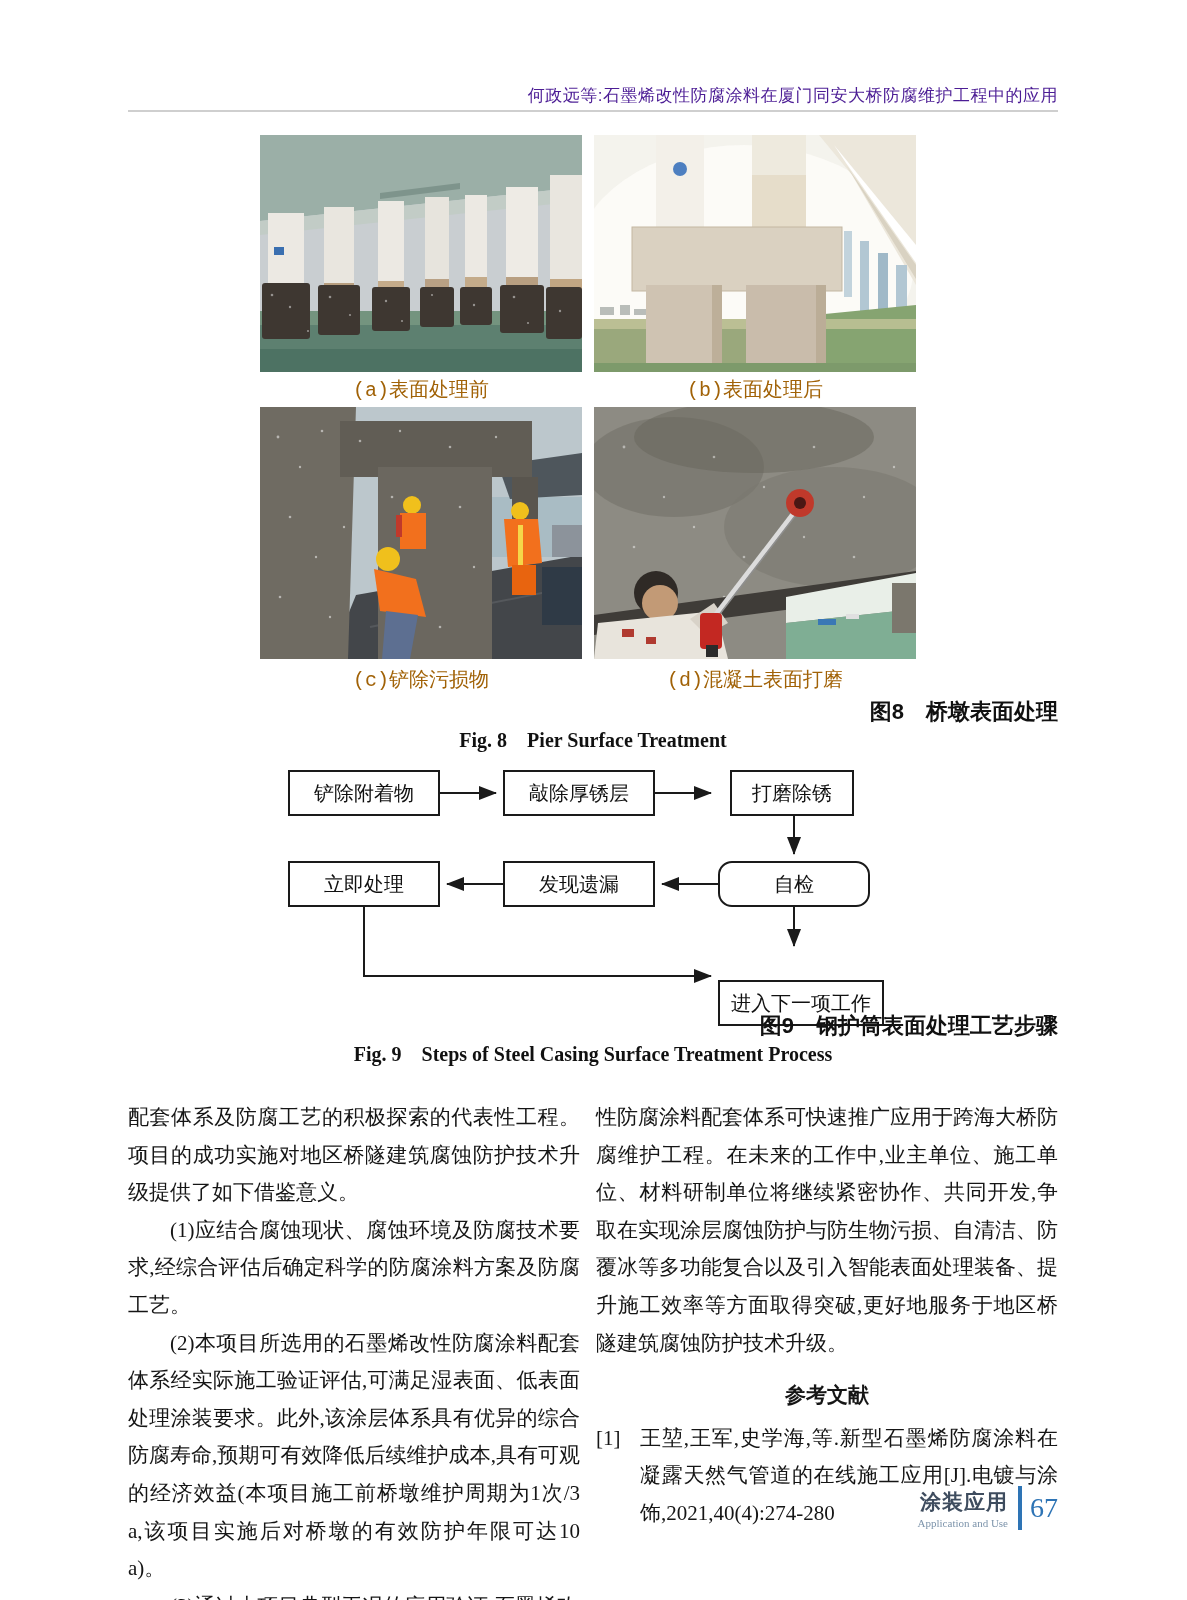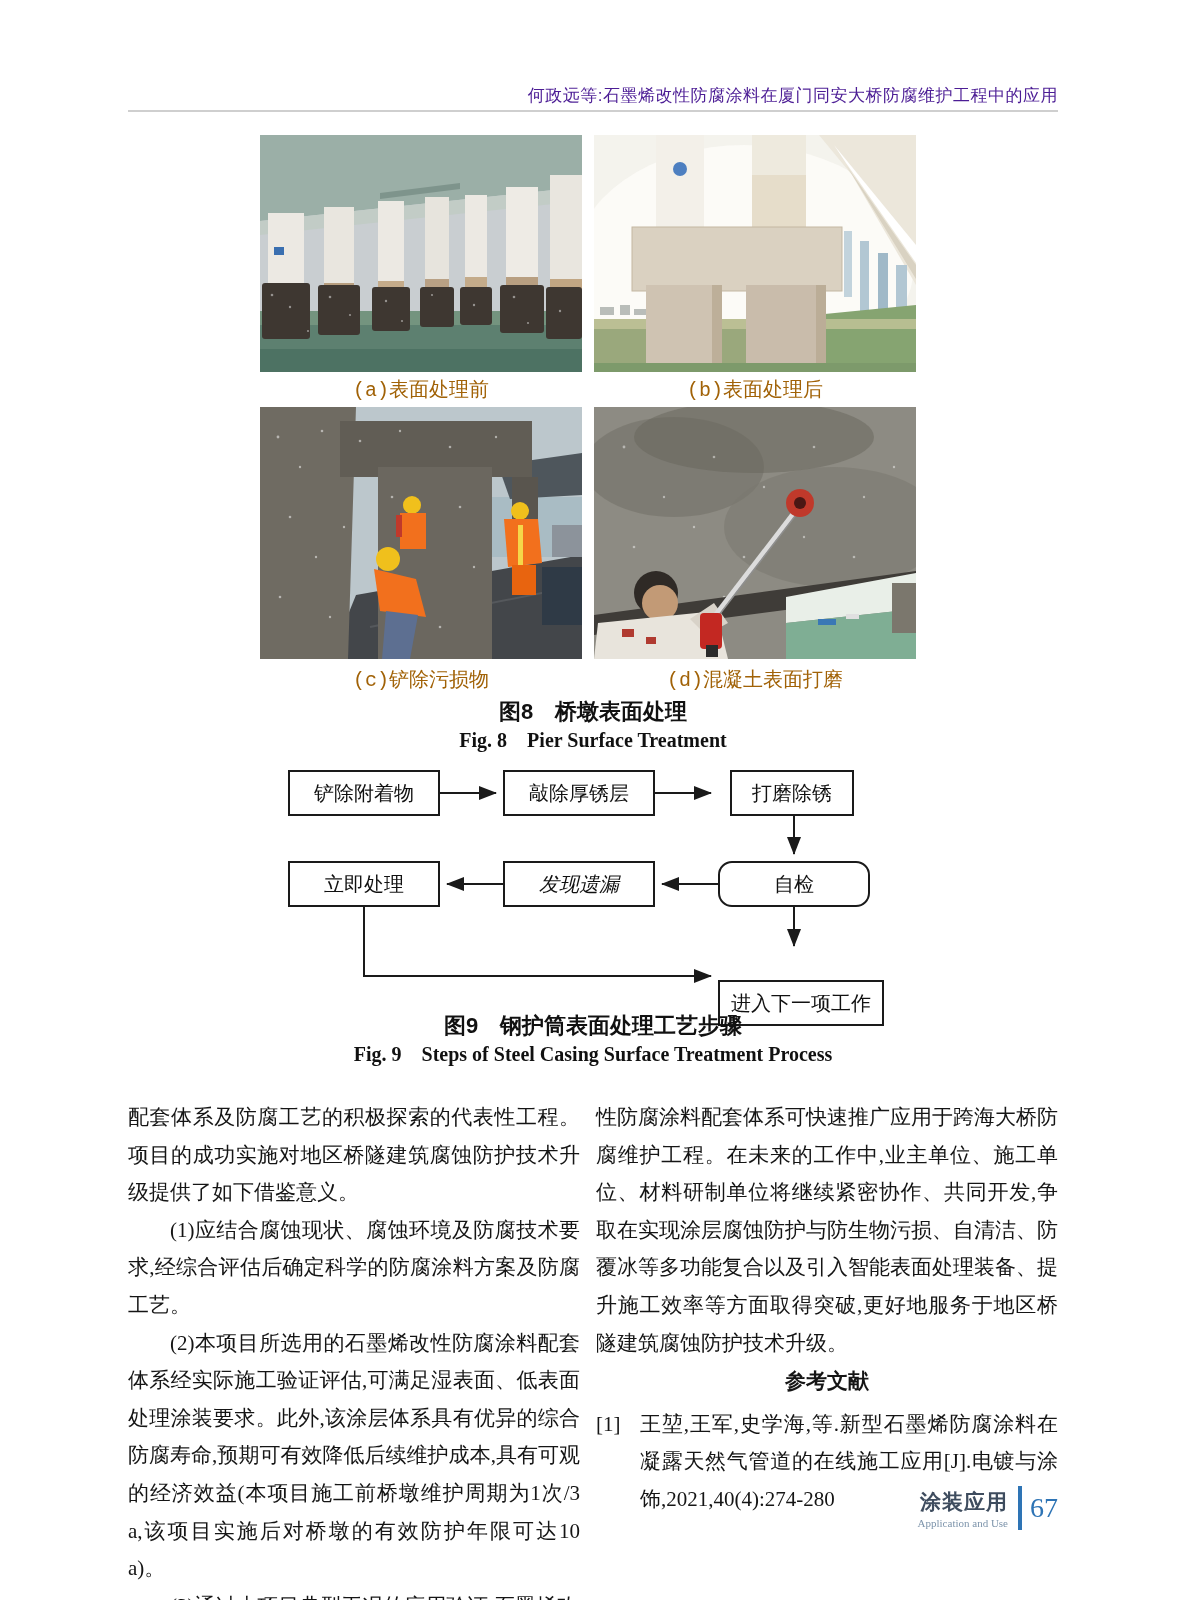--- a/index.html
+++ b/index.html
@@ -15,40 +15,40 @@
 
   
   .photo{overflow:hidden;background:#ddd;}
   .photo svg{display:block;}
 
   
   .pcap{width:322px;text-align:center;font-size:20px;color:#a16207;
         font-family:Liberation Mono, monospace;}
 
   
-  .figcap-zh{left:128px;width:930px;text-align:center;font-size:22px;font-weight:700;
+  .figcap-zh{left:128px;width:930px;text-align:right;font-size:22px;font-weight:700;
     font-family:"Liberation Sans","DejaVu Sans",sans-serif;color:#111;}
   .figcap-en{left:128px;width:930px;text-align:center;font-size:20px;font-weight:700;
     font-family:"Liberation Serif",serif;color:#111;}
 
   
   .flow{left:270px;top:765px;width:645px;height:250px;}
   .fnode{position:absolute;border:2px solid #1a1a1a;background:#fff;
     display:flex;align-items:center;justify-content:center;
     font-size:20px;font-family:"Liberation Serif",serif;color:#111;box-sizing:border-box;}
   .flow svg{position:absolute;left:0;top:0;}
 
   
   .col{font-size:21px;line-height:37.6px;text-align:justify;color:#151515;}
   .col p{margin:0;}
   .indent{text-indent:2em;}
   .left-col{left:128px;top:1099px;width:452px;}
   .right-col{left:596px;top:1099px;width:462px;}
 
-  .ref-heading{text-align:center;font-weight:700;font-size:21px;
+  .ref-heading{text-align:center;font-weight:700;font-size:21px;margin-top:14px;
     font-family:"Liberation Sans","DejaVu Sans",sans-serif;}
   .ref-item{display:flex;margin-top:6px;}
   .ref-marker{width:44px;flex:0 0 44px;}
   .ref-text{flex:1;}
 
   
   .footer{top:1486px;left:600px;width:458px;display:flex;justify-content:flex-end;align-items:center;}
   .footer-section{text-align:right;margin-right:10px;}
   .footer-zh{font-size:21px;font-weight:700;color:#3e4c5e;
     font-family:"Liberation Sans","DejaVu Sans",sans-serif;letter-spacing:1px;}
@@ -275,21 +275,21 @@
         <line x1="448" y1="119" x2="392" y2="119" marker-end="url(#ah)"></line>
         <line x1="233" y1="119" x2="177" y2="119" marker-end="url(#ah)"></line>
         <line x1="524" y1="142" x2="524" y2="181" marker-end="url(#ah)"></line>
         <polyline points="94,142 94,211 441,211" marker-end="url(#ah)"></polyline>
       </g>
     </svg>
     <div class="fnode" style="left:18px;top:5px;width:152px;height:46px;">铲除附着物</div>
     <div class="fnode" style="left:233px;top:5px;width:152px;height:46px;">敲除厚锈层</div>
     <div class="fnode" style="left:448px;top:5px;width:124px;height:46px;margin-left:12px;">打磨除锈</div>
     <div class="fnode" style="left:18px;top:96px;width:152px;height:46px;">立即处理</div>
-    <div class="fnode" style="left:233px;top:96px;width:152px;height:46px;font-style:italic;">发现遗漏</div>
+    <div class="fnode" style="left:233px;top:96px;width:152px;height:46px;">发现遗漏</div>
     <div class="fnode" style="left:448px;top:96px;width:152px;height:46px;border-radius:14px;">自检</div>
     <div class="fnode" style="left:448px;top:188px;width:166px;height:46px;margin-top:27px;">进入下一项工作</div>
   </div>
 
   <div class="abs figcap-zh" style="top:1011px;">图9　钢护筒表面处理工艺步骤</div>
   <div class="abs figcap-en" style="top:1041px;">Fig. 9　Steps of Steel Casing Surface Treatment Process</div>
 
   <div class="abs col left-col">
     <p>配套体系及防腐工艺的积极探索的代表性工程。项目的成功实施对地区桥隧建筑腐蚀防护技术升级提供了如下借鉴意义。</p>
     <p class="indent">(1)应结合腐蚀现状、腐蚀环境及防腐技术要求,经综合评估后确定科学的防腐涂料方案及防腐工艺。</p>

